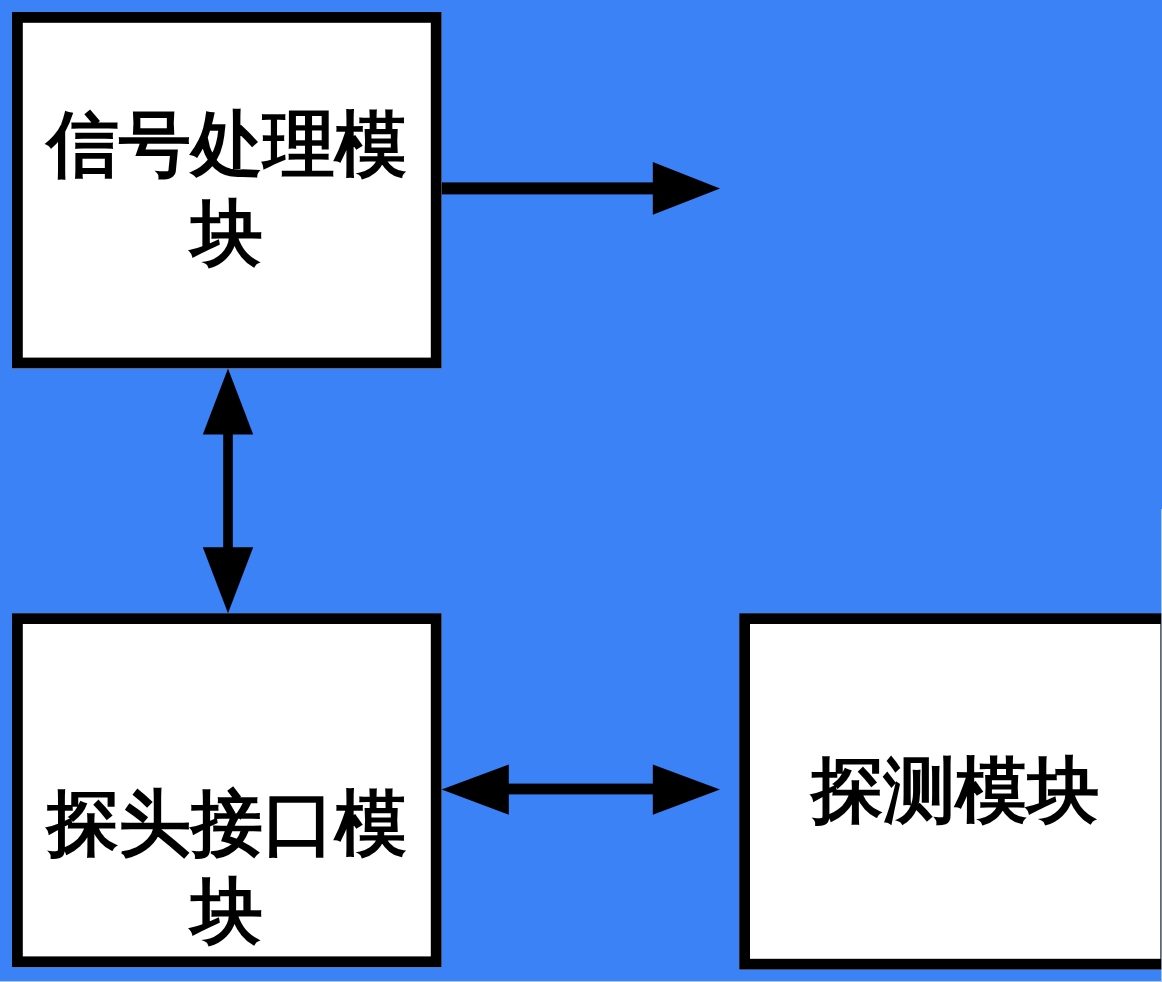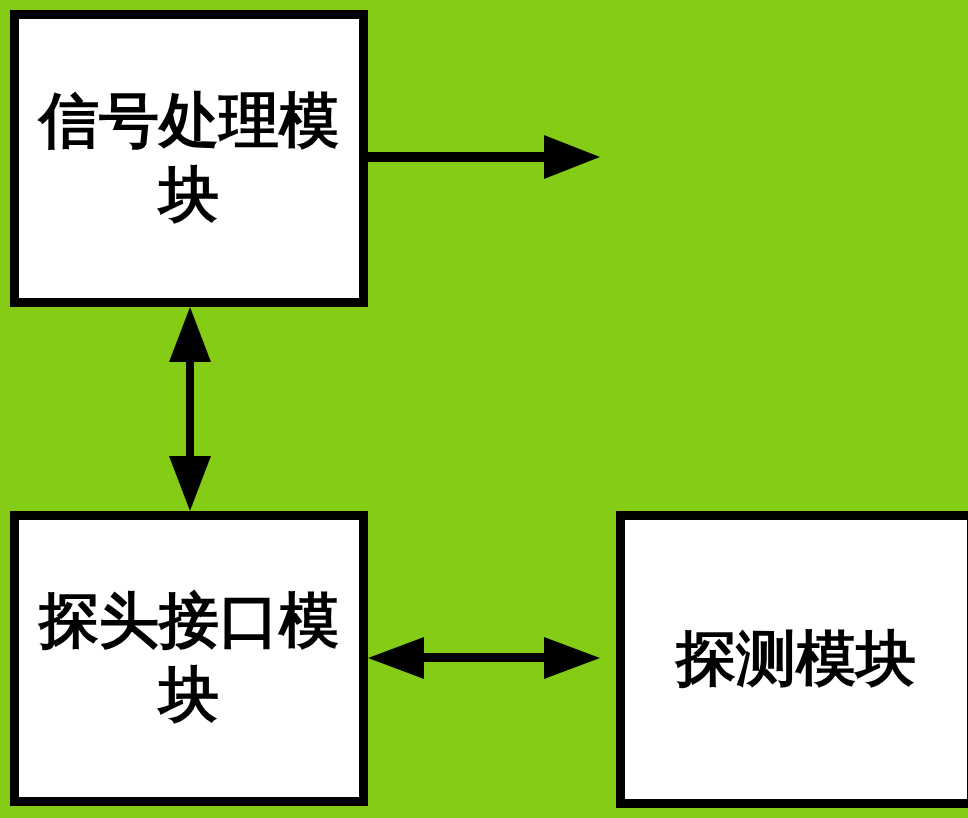--- a/index.html
+++ b/index.html
@@ -4,21 +4,21 @@
 <style>
   html, body {
     margin: 0;
     padding: 0;
     background: #ffffff;
   }
   .canvas {
     position: relative;
     width: 968px;
     height: 818px;
-    background: #84cc16;
+    background: #3b82f6;
     overflow: hidden;
     font-family: "Liberation Serif", "DejaVu Serif", serif;
   }
   .node {
     position: absolute;
     box-sizing: border-box;
     border: 9px solid #000000;
     background: #ffffff;
     display: flex;
     align-items: center;
@@ -29,21 +29,21 @@
     width: 100%;
     text-align: center;
     font-size: 60px;
     line-height: 1.22;
     font-weight: bold;
     color: #000000;
     word-break: break-all;
   }
   .node-signal  { left: 10px;  top: 10px;  width: 358px; height: 297px; }
   .node-display { left: 600px; top: 8px;   width: 360px; height: 298px; }
-  .node-probe   { left: 10px;  top: 511px; width: 358px; height: 295px; }
+  .node-probe   { left: 10px;  top: 511px; width: 358px; height: 295px; align-items: flex-end; }
   .node-detect  { left: 616px; top: 511px; width: 360px; height: 297px; }
   .arrow {
     position: absolute;
     display: block;
   }
   .arrow-top      { left: 368px; top: 134px; }
   .arrow-vertical { left: 168px; top: 307px; }
   .arrow-bottom   { left: 368px; top: 636px; }
 </style>
 </head>

